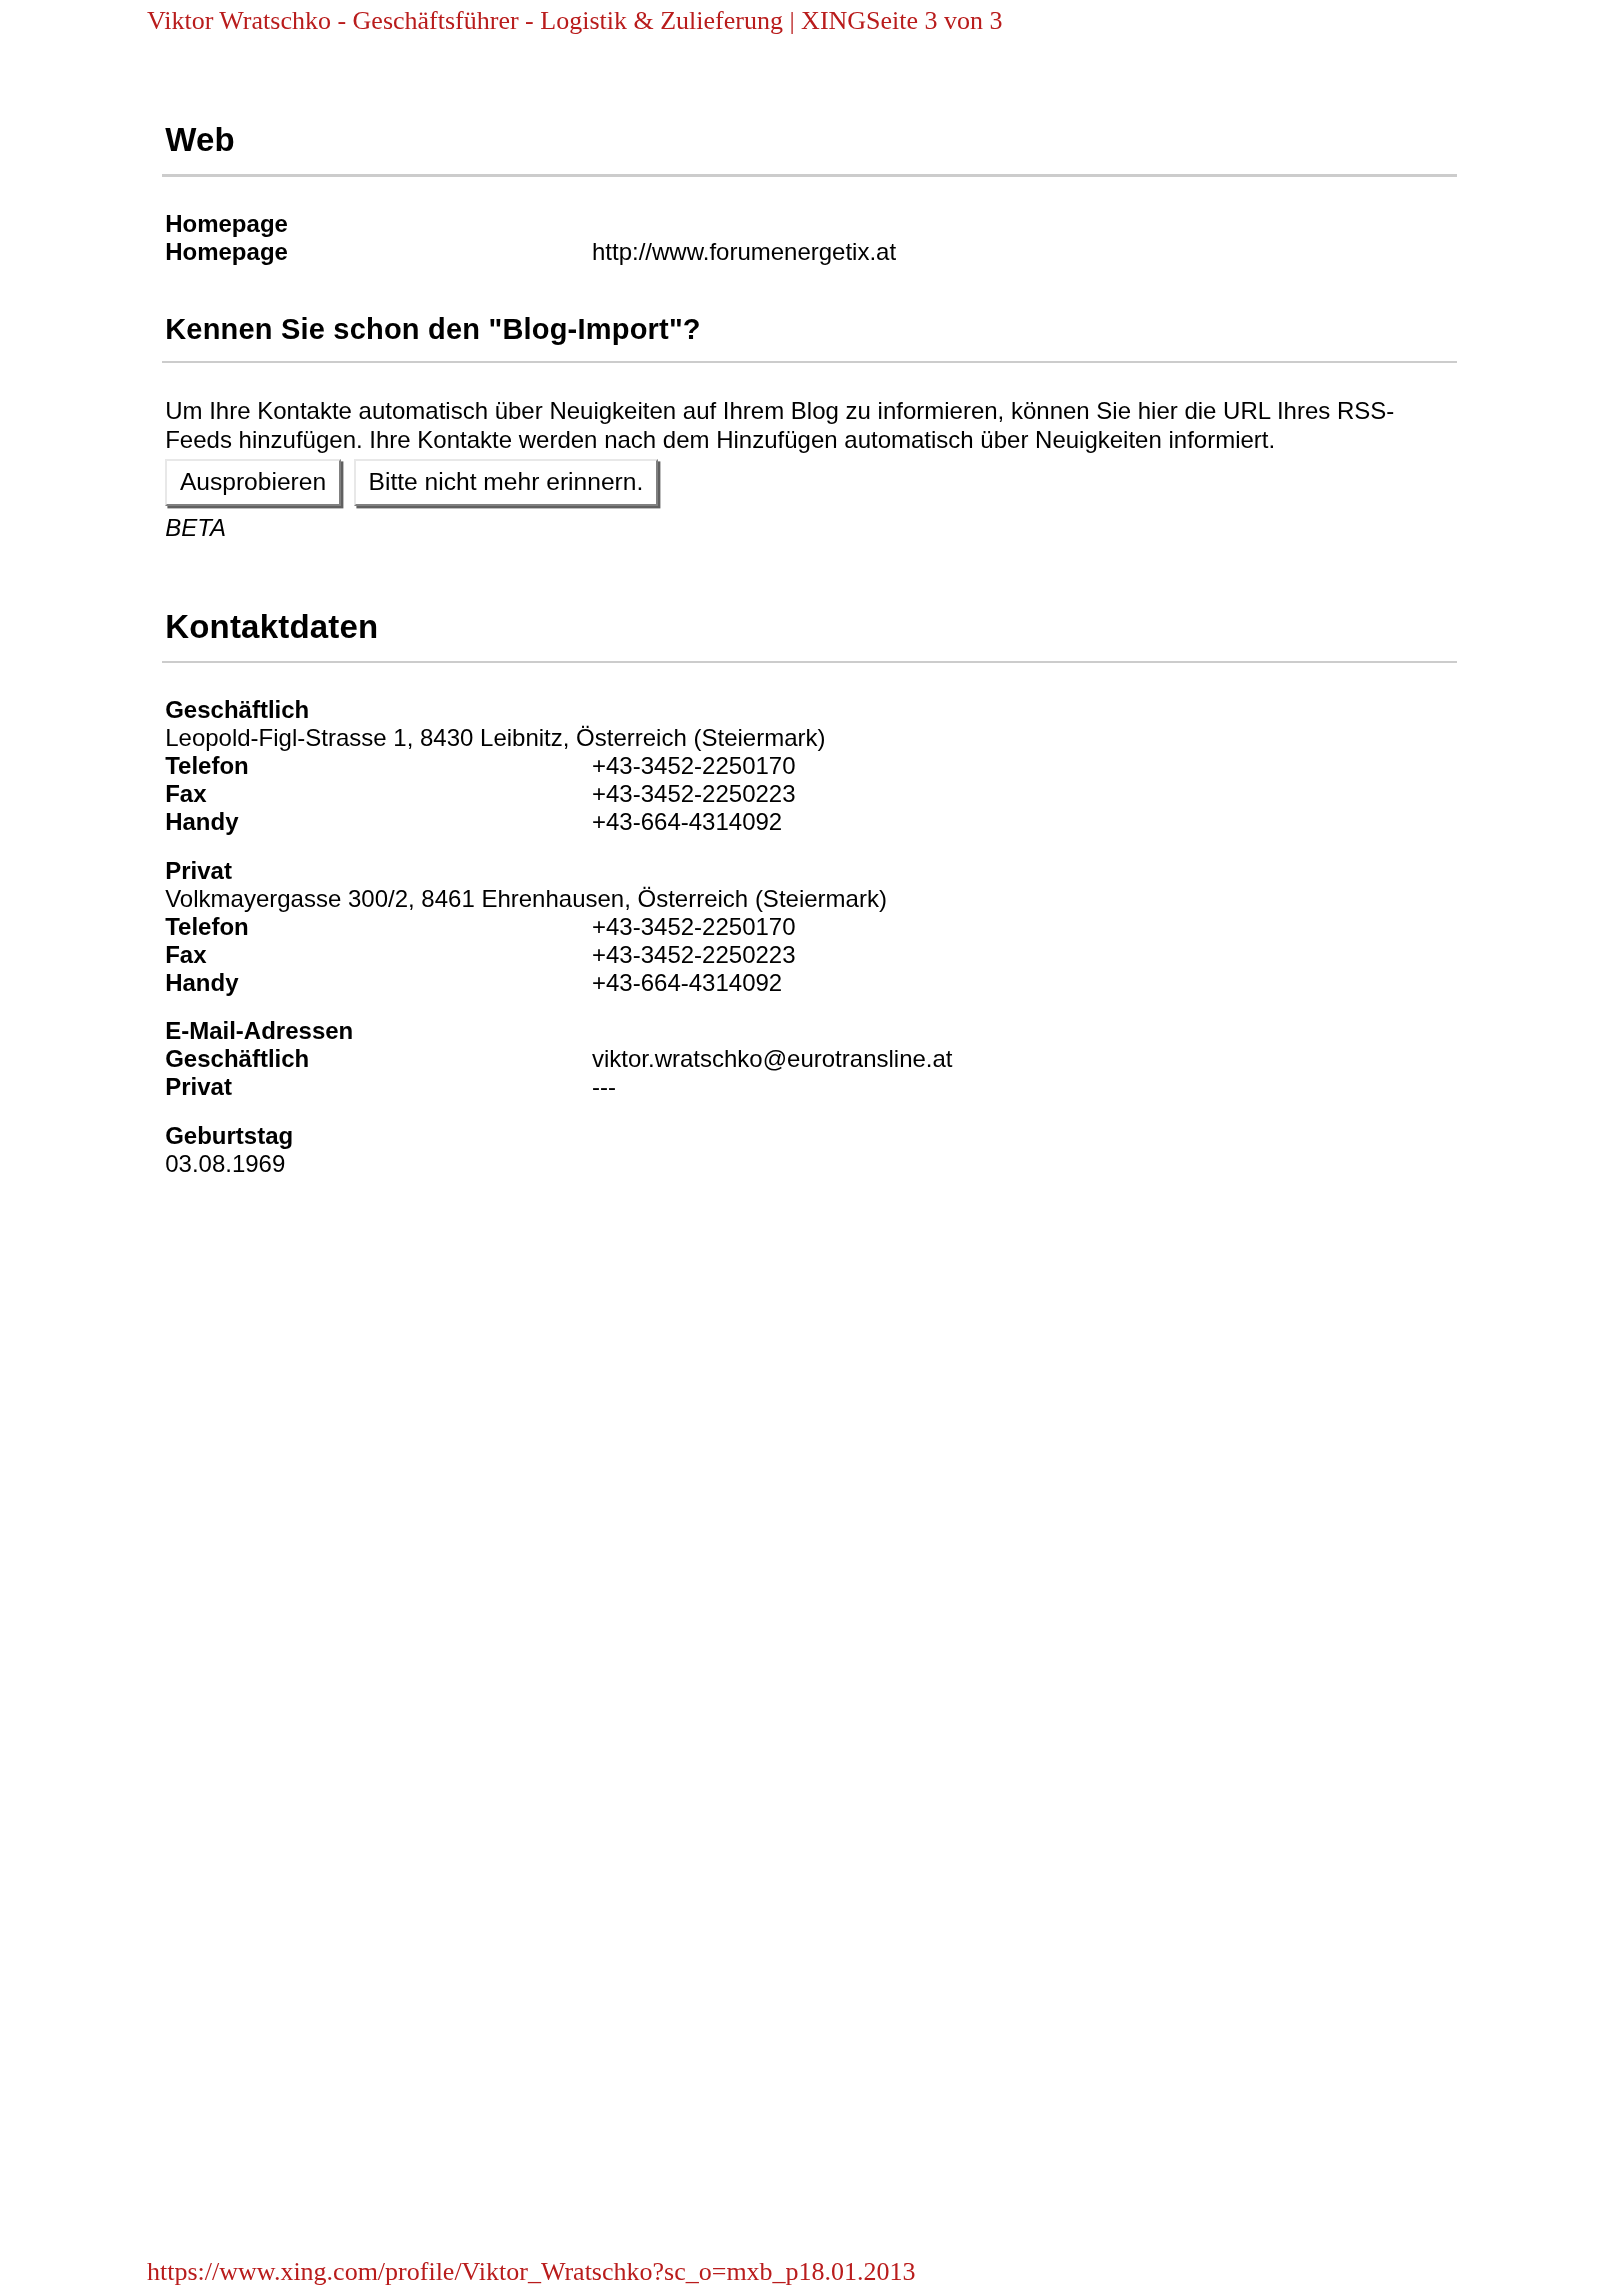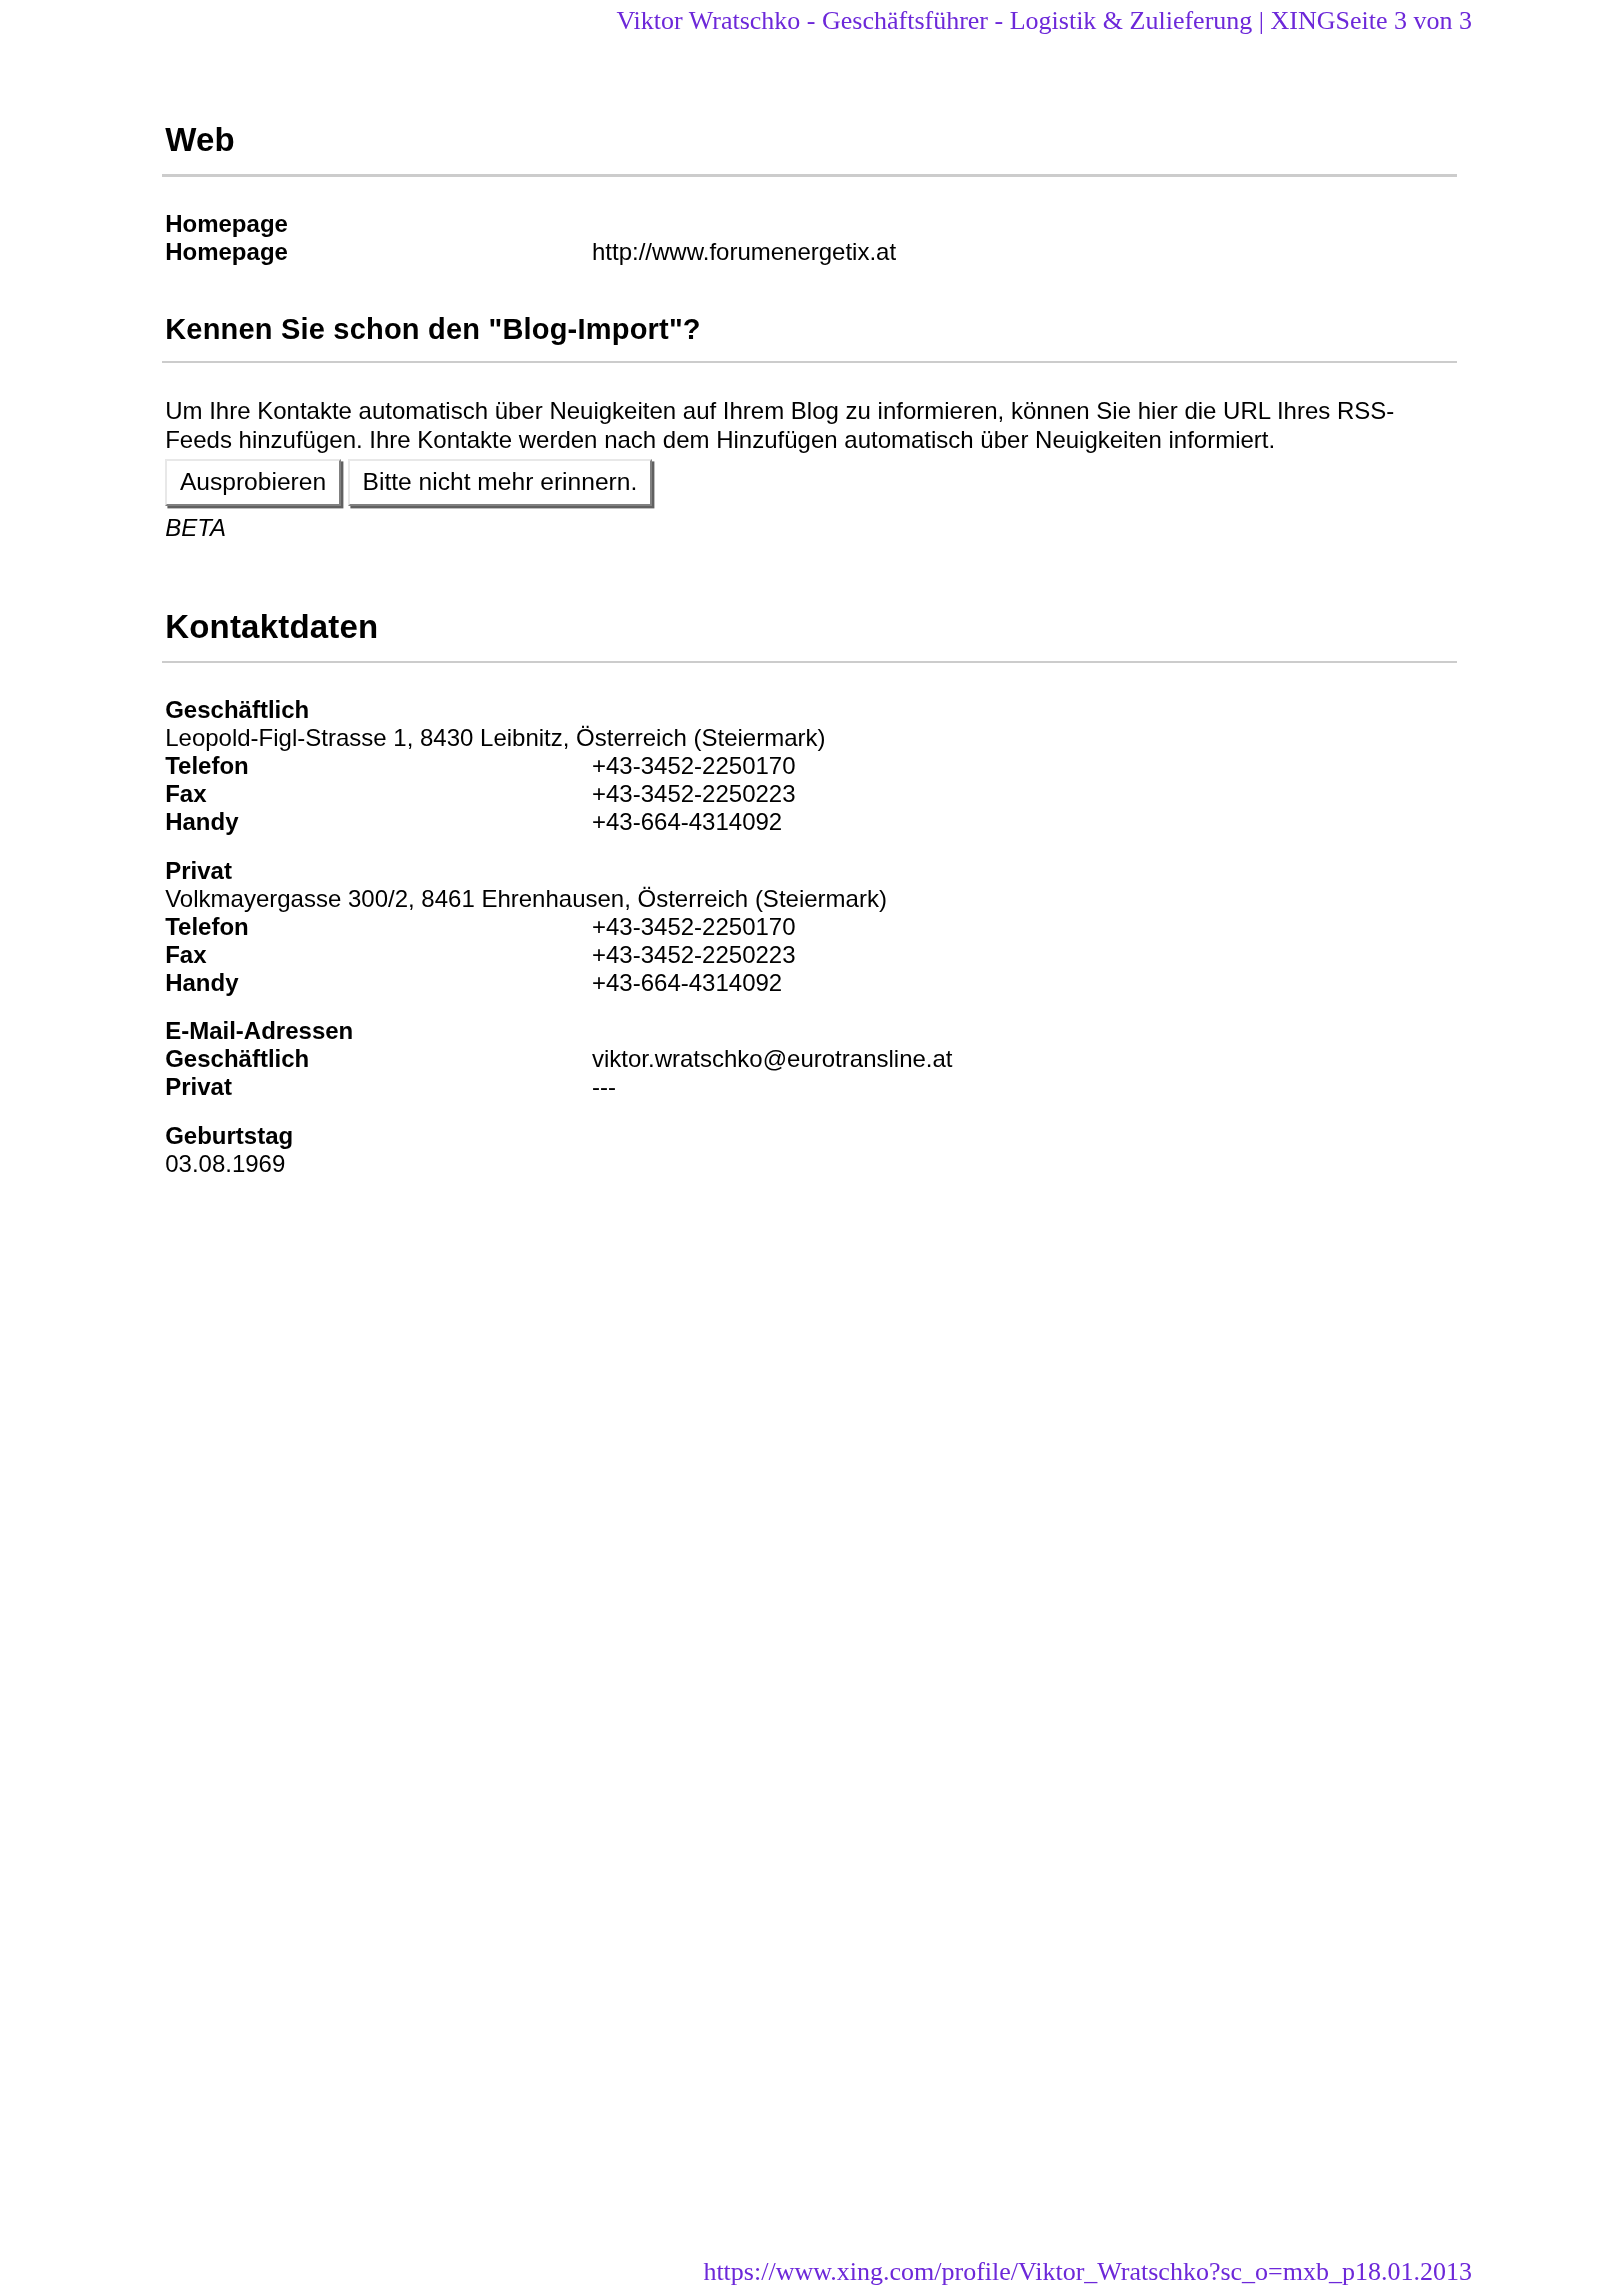--- a/index.html
+++ b/index.html
@@ -25,23 +25,23 @@
 
   
   .print-header,
   .print-footer {
     position: absolute;
     left: 0;
     width: 1622px;
     font-family: "Liberation Serif", "DejaVu Serif", serif;
     font-size: 26px;
     line-height: 1.2;
-    color: #6d28d9;
+    color: #b91c1c;
     display: flex;
-    justify-content: flex-end;
+    justify-content: flex-start;
     align-items: baseline;
     padding: 0 150px 0 147px;
     box-sizing: border-box;
     white-space: nowrap;
   }
   .print-header { top: 4.8px; }
   .print-footer { top: 2256px; }
 
   .print-header .ph-left,
   .print-footer .pf-left { text-align: left; }
@@ -126,21 +126,21 @@
     padding-left: 3.2px;
     margin: 0;
     width: 1283px;
     text-align: left;
   }
 
   
   .button-row {
     display: flex;
     align-items: flex-start;
-    gap: 7px;
+    gap: 13px;
     padding-left: 3.2px;
   }
   .btn {
     display: inline-flex;
     align-items: center;
     justify-content: center;
     font-family: "Liberation Sans", sans-serif;
     font-size: 24.6px;
     line-height: 1;
     color: #000000;

